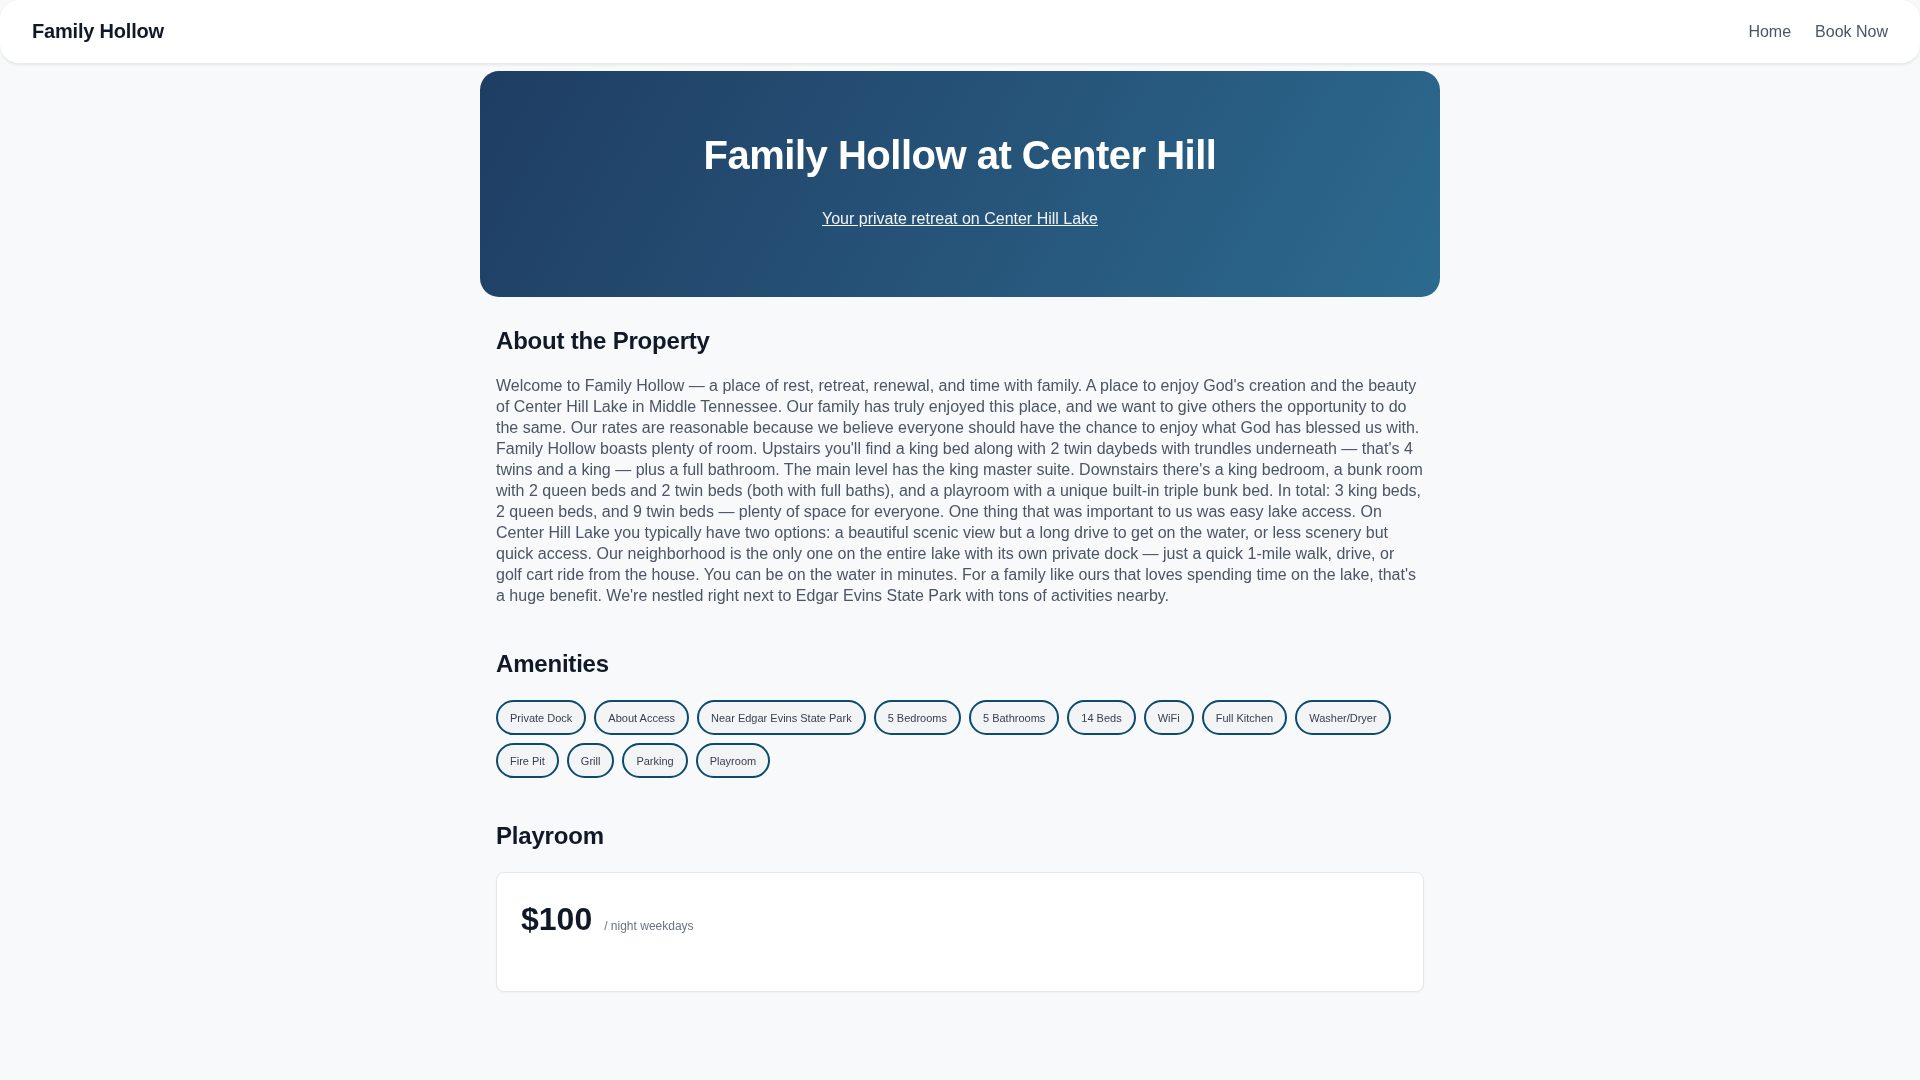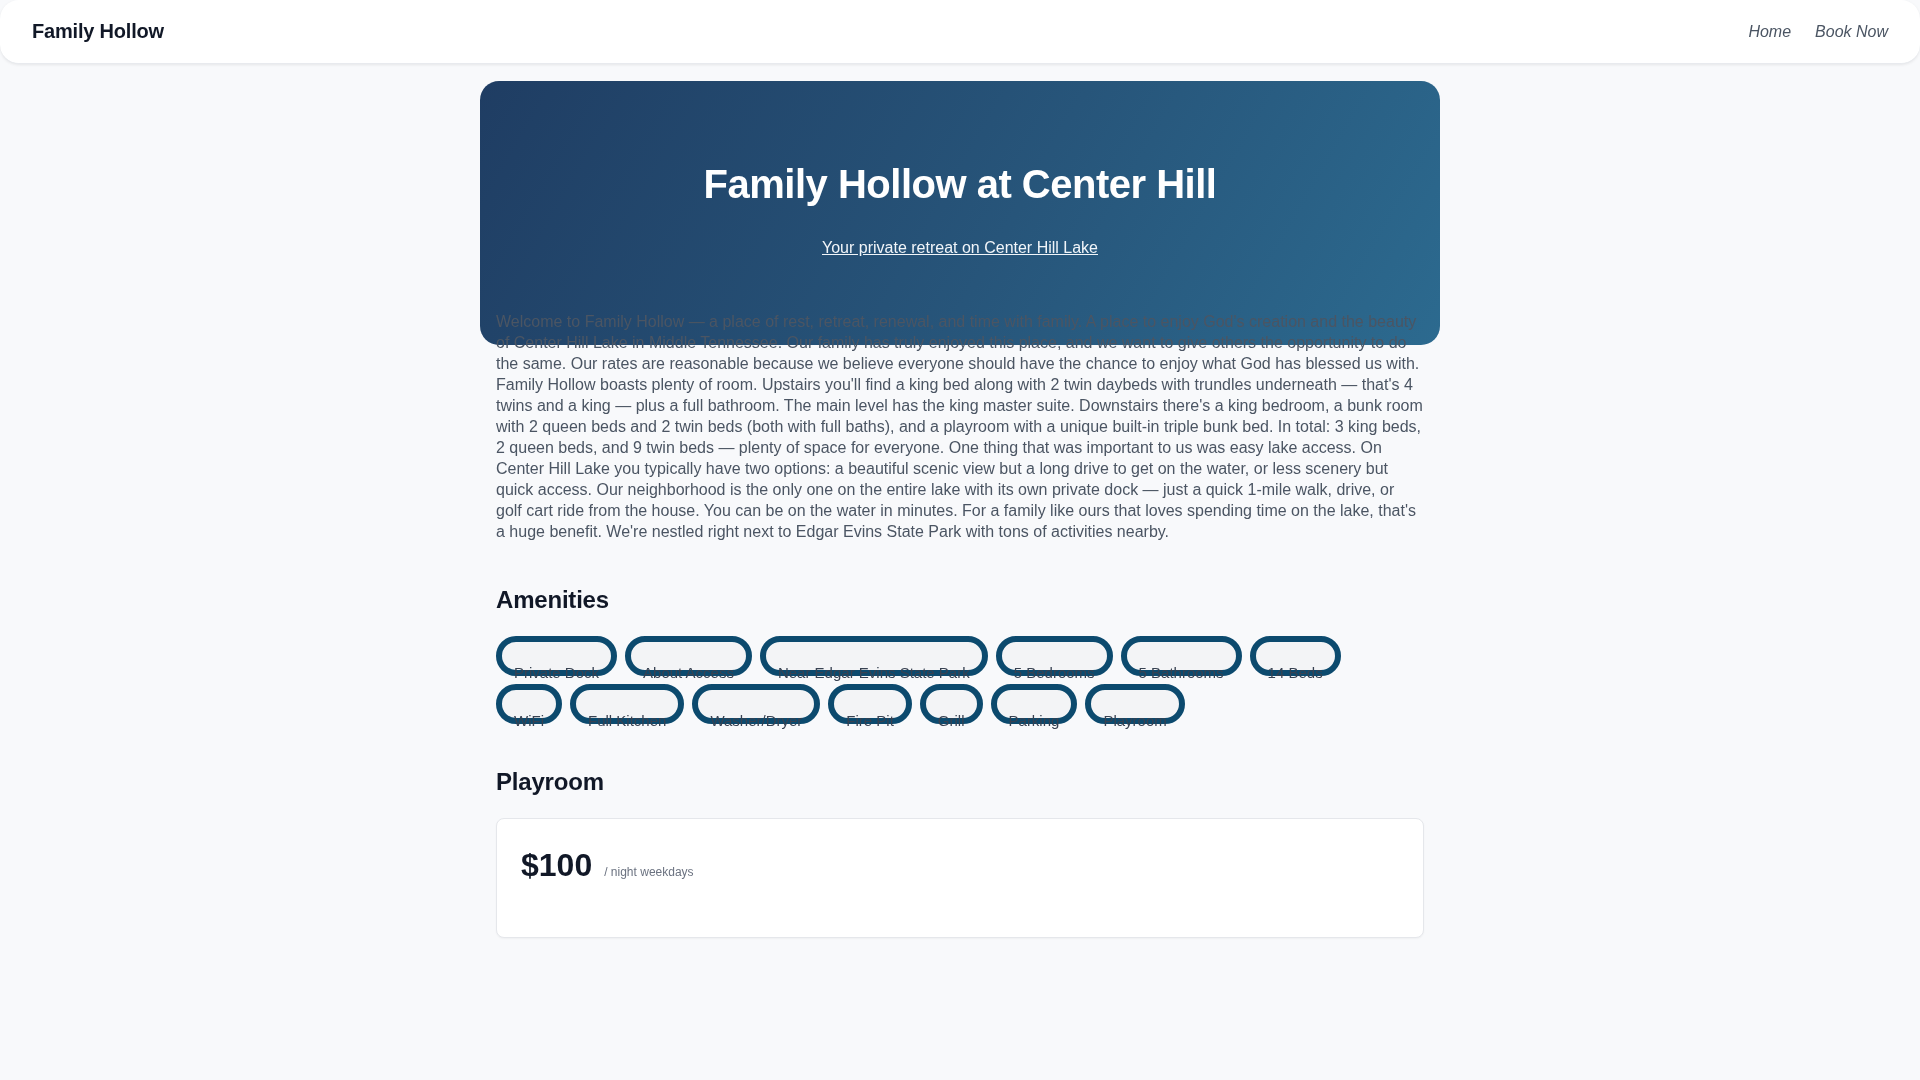--- a/index.html
+++ b/index.html
@@ -11,44 +11,44 @@
   }
   .navbar {
     position: absolute; top: 0; left: 0; width: 1920px; height: 64px;
     background: #ffffff;
     box-shadow: 0 1px 3px rgba(0,0,0,0.08);
     border-bottom: 1px solid #e8eaee;
     display: flex; align-items: center; justify-content: space-between;
     padding: 0 32px; z-index: 2;
   }
   .brand { font-size: 20px; font-weight: bold; color: #111827; letter-spacing: -0.2px; text-decoration: none; }
-  .nav-links { display: flex; gap: 24px; font-style: italic; }
+  .nav-links { display: flex; gap: 24px; }
   .nav-links a { font-size: 16px; color: #4b5563; text-decoration: none; }
   .hero {
-    position: absolute; top: 81px; left: 480px; width: 960px; height: 264px;
+    position: absolute; top: 71px; left: 480px; width: 960px; height: 226px;
     background: linear-gradient(120deg, #1f3d63 0%, #27557a 55%, #2c6a8f 100%);
     display: flex; flex-direction: column; align-items: center; justify-content: center;
     color: #ffffff; text-align: center;
   }
   .hero h1 { font-size: 40px; font-weight: bold; letter-spacing: -0.5px; margin-top: -8px; }
   .hero p { font-size: 16px; margin-top: 32px; color: #f1f5f9; text-decoration: underline; }
   .content { position: absolute; top: 291px; left: 496px; width: 928px; }
   h2 { font-size: 24px; font-weight: bold; color: #111827; letter-spacing: -0.2px; }
   .about h2 { margin-top: 36px; }
   .about p {
     margin-top: 20px;
     font-size: 16px; line-height: 21px; color: #4b5563;
     width: 928px;
   }
   .amenities h2 { margin-top: 44px; }
   .chips { display: flex; flex-wrap: wrap; gap: 8px 8px; margin-top: 22px; width: 900px; }
   .chip {
-    font-size: 15px; color: #374151; background: #f3f4f6;
-    border: 6px solid #0c4a6e; border-radius: 999px;
-    padding: 14px 12px; height: 35px; line-height: 33px; white-space: nowrap;
+    font-size: 11px; color: #374151; background: #f3f4f6;
+    border: 2px solid #0c4a6e; border-radius: 999px;
+    padding: 0 12px; height: 35px; line-height: 33px; white-space: nowrap;
   }
   .pricing h2 { margin-top: 44px; }
   .price-card {
     margin-top: 22px; width: 928px; height: 120px;
     background: #ffffff; border: 1px solid #e5e7eb; border-radius: 8px;
     box-shadow: 0 1px 2px rgba(0,0,0,0.04);
     padding: 28px 24px;
   }
   .price-row { display: flex; align-items: baseline; gap: 12px; }
   .price-amount { font-size: 32px; font-weight: bold; color: #111827; }
@@ -65,20 +65,21 @@
   </nav>
 </header>
 
 <section class="hero">
   <h1>Family Hollow at Center Hill</h1>
   <p>Your private retreat on Center Hill Lake</p>
 </section>
 
 <main class="content">
   <section class="about">
+    <h2>About the Property</h2>
     <p>Welcome to Family Hollow — a place of rest, retreat, renewal, and time with family. A place to enjoy God's creation and the beauty of Center Hill Lake in Middle Tennessee. Our family has truly enjoyed this place, and we want to give others the opportunity to do the same. Our rates are reasonable because we believe everyone should have the chance to enjoy what God has blessed us with. Family Hollow boasts plenty of room. Upstairs you'll find a king bed along with 2 twin daybeds with trundles underneath — that's 4 twins and a king — plus a full bathroom. The main level has the king master suite. Downstairs there's a king bedroom, a bunk room with 2 queen beds and 2 twin beds (both with full baths), and a playroom with a unique built-in triple bunk bed. In total: 3 king beds, 2 queen beds, and 9 twin beds — plenty of space for everyone. One thing that was important to us was easy lake access. On Center Hill Lake you typically have two options: a beautiful scenic view but a long drive to get on the water, or less scenery but quick access. Our neighborhood is the only one on the entire lake with its own private dock — just a quick 1-mile walk, drive, or golf cart ride from the house. You can be on the water in minutes. For a family like ours that loves spending time on the lake, that's a huge benefit. We're nestled right next to Edgar Evins State Park with tons of activities nearby.</p>
   </section>
 
   <section class="amenities">
     <h2>Amenities</h2>
     <div class="chips">
       <span class="chip">Private Dock</span>
       <span class="chip">About Access</span>
       <span class="chip">Near Edgar Evins State Park</span>
       <span class="chip">5 Bedrooms</span>

